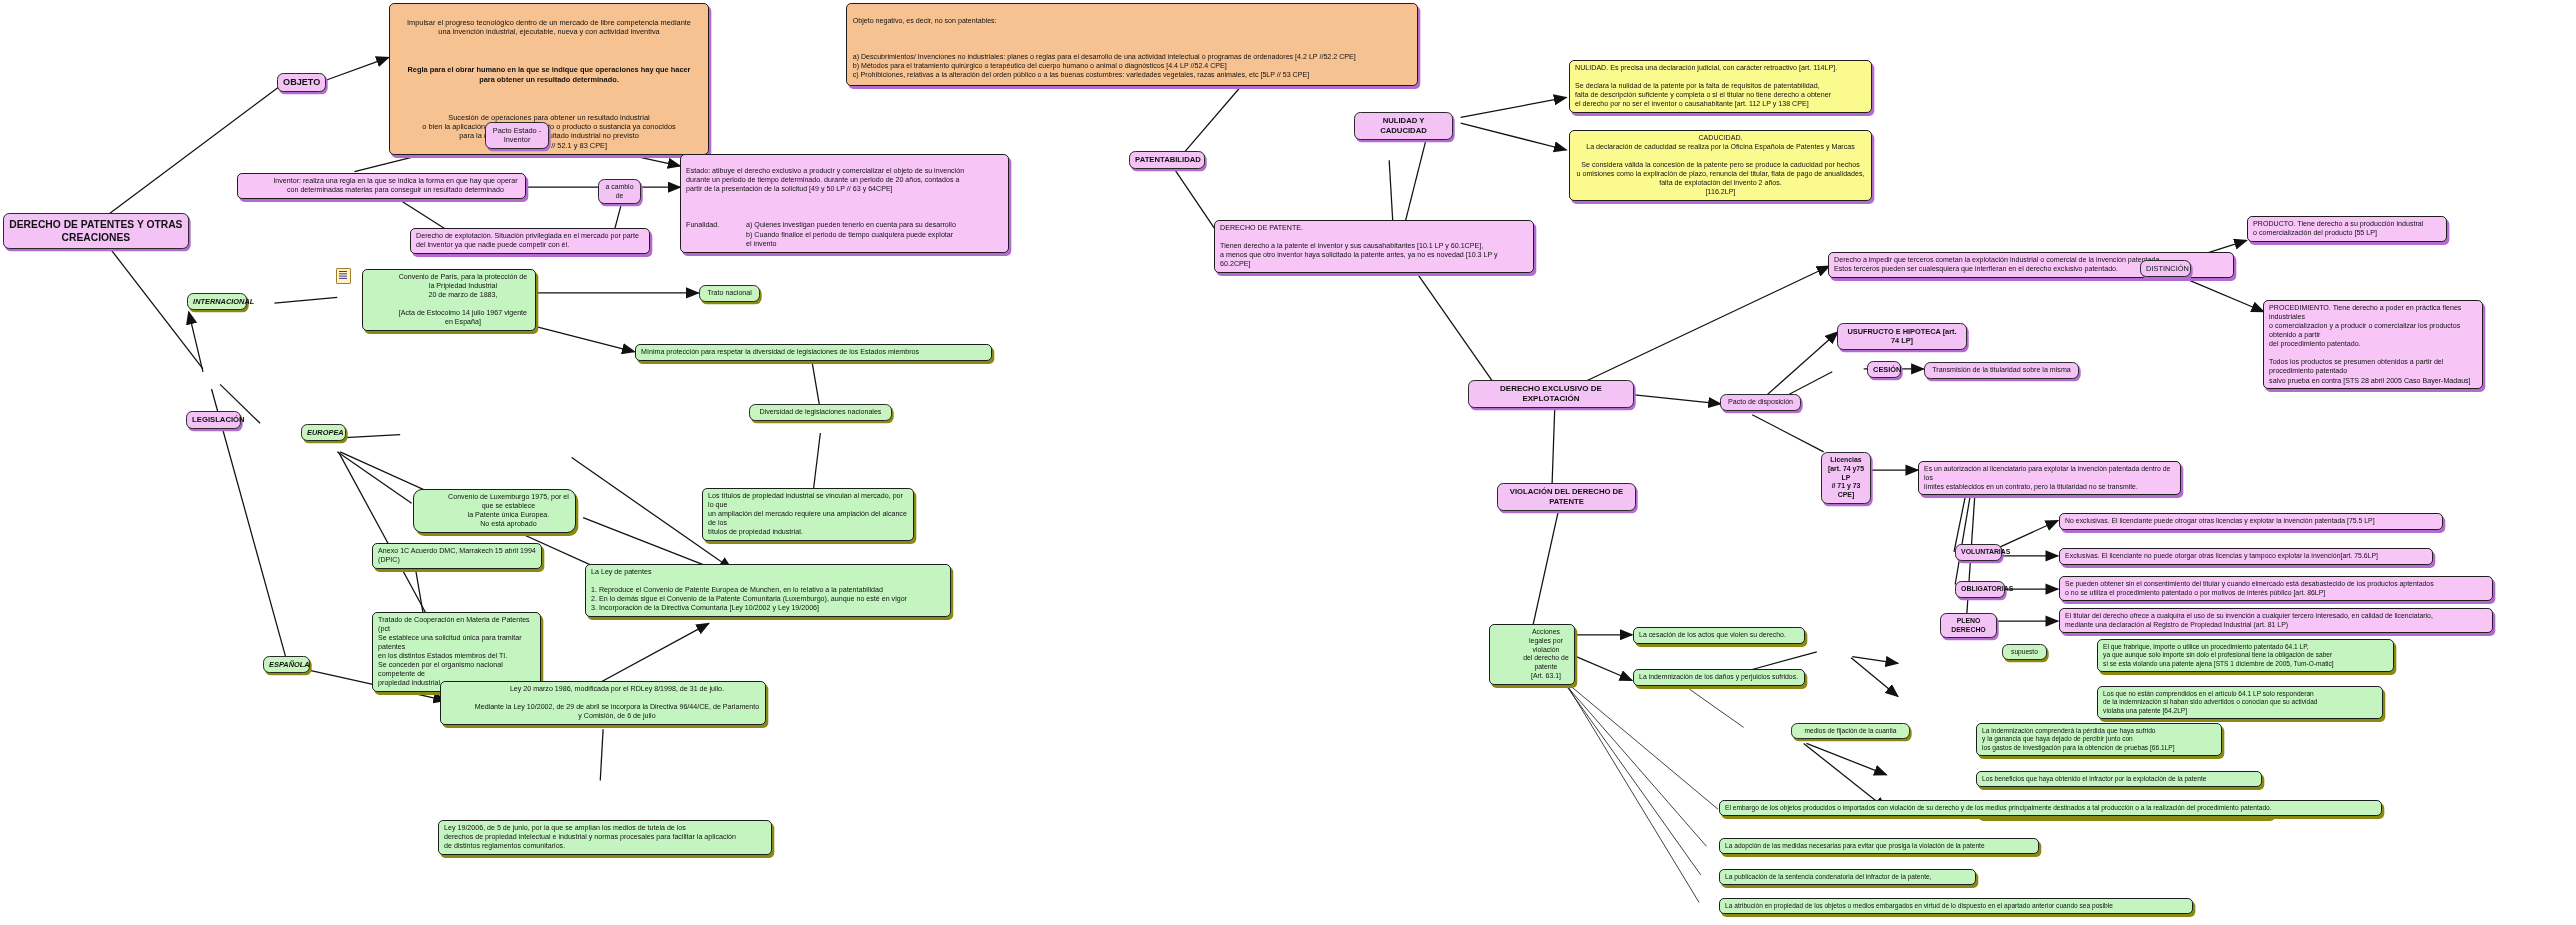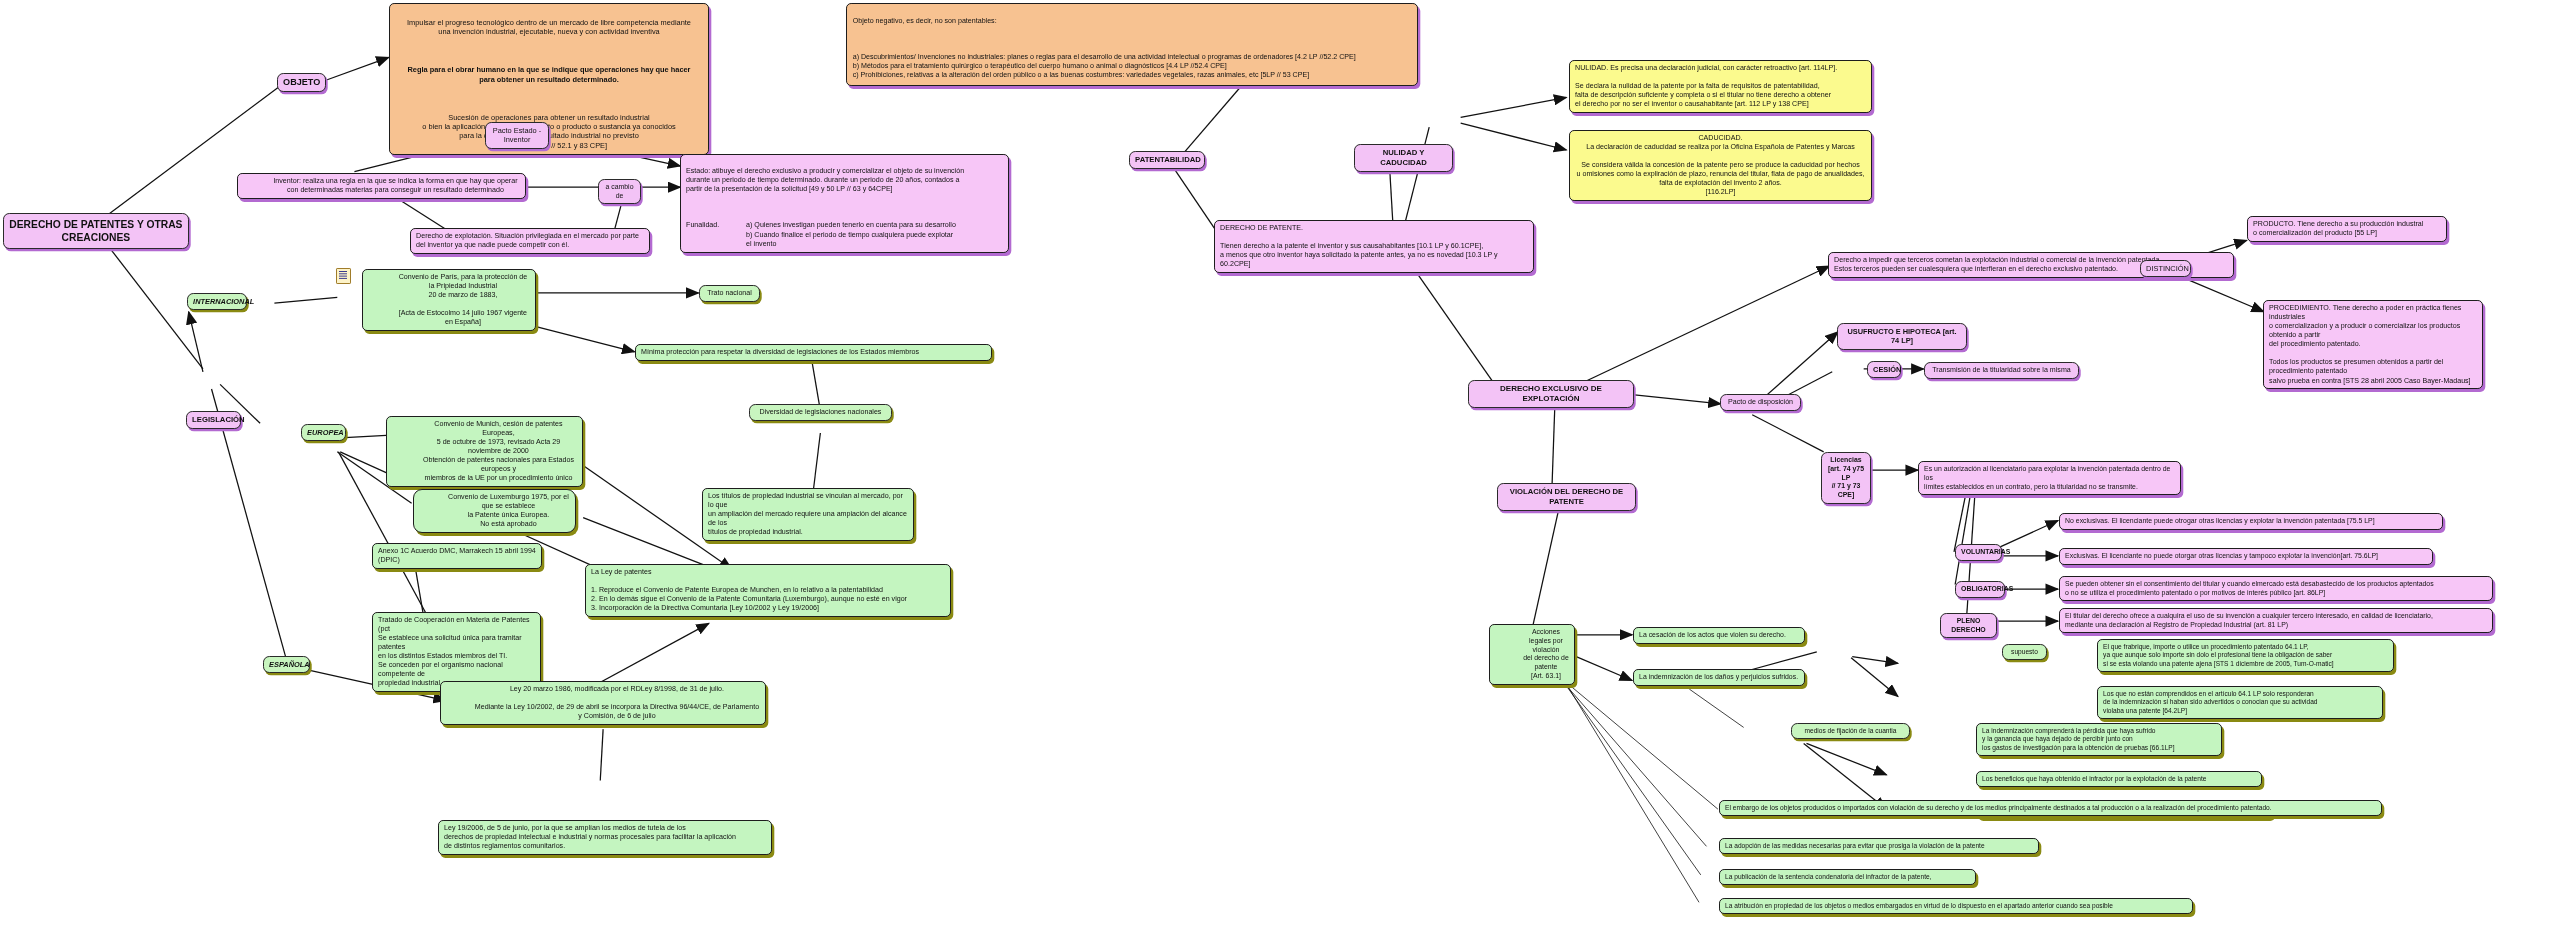--- a/index.html
+++ b/index.html
@@ -254,21 +254,21 @@
   <div class="node orange lft" style="left:846px; top:2.9px; width:572px; font-size:7.1px; padding:4px 5.7px;">
     <span>Objeto negativo, es decir, no son patentables:</span>
     <br><br>
     <span>a) Descubrimientos/ Invenciones no industriales: planes o reglas para el desarrollo de una actividad intelectual o programas de ordenadores [4.2 LP //52.2 CPE]
 b) Métodos para el tratamiento quirúrgico o terapéutico del cuerpo humano o animal o diagnósticos [4.4 LP //52.4 CPE]
 c) Prohibiciones, relativas a la alteración del orden público o a las buenas costumbres: variedades vegetales, razas animales, etc [5LP  // 53 CPE]</span>
   </div>
 
   <div class="node pink-term" style="left:1129px; top:151px; width:76px; font-size:7.7px;">PATENTABILIDAD</div>
 
-  <div class="node pink-term" style="left:1354px; top:112px; width:99px; font-size:7.7px;margin-top:32px;">NULIDAD Y CADUCIDAD</div>
+  <div class="node pink-term" style="left:1354px; top:112px; width:99px; font-size:7.7px;">NULIDAD Y CADUCIDAD</div>
 
   <div class="node yellow lft" style="left:1569px; top:60px; width:303px; font-size:7.1px;">NULIDAD. Es precisa una declaración judicial, con carácter retroactivo [art. 114LP].
 
 Se declara la nulidad de la patente por la falta de requisitos de patentabilidad,
 falta de descripción suficiente y completa o si el titular no tiene derecho a obtener
 el derecho por no ser el inventor o causahabitante [art. 112 LP y 138 CPE]</div>
 
   <div class="node yellow lft" style="left:1569px; top:130px; width:303px; font-size:7.1px;text-align:center;">CADUCIDAD.
 La declaración de caducidad se realiza por la Oficina Española de Patentes y Marcas
 
@@ -309,24 +309,20 @@
 20 de marzo de 1883,
 
 [Acta de Estocolmo 14 julio 1967 vigente en España]</div>
 
   <div class="note-icon" style="left:336px; top:268px;"></div>
 
   <div class="node green-term" style="left:699px; top:285px; width:61px; font-size:7.1px; font-weight:normal; font-style:normal;">Trato nacional</div>
 
   <div class="node green lft" style="left:635px; top:344px; width:357px; font-size:7.1px;">Mínima protección para respetar la diversidad de legislaciones de los Estados miembros</div>
 
-  <div class="node green ctr" style="left:386px; top:416px; width:197px; font-size:7.1px;">Convenio de Munich, cesión de patentes Europeas,
-5 de octubre de 1973, revisado Acta 29 noviembre de 2000
-Obtención de patentes nacionales para Estados europeos y
-miembros de la UE por un procedimiento único</div>
 
   <div class="node green-term" style="left:749px; top:404px; width:143px; font-size:7.1px; font-weight:normal; font-style:normal;">Diversidad de legislaciones nacionales</div>
 
   <div class="node green lft" style="left:702px; top:488px; width:212px; font-size:7.1px;">Los títulos de propiedad industrial se vinculan al mercado, por lo que
 un ampliación del mercado requiere una ampiación del alcance de los
 títulos de propiedad industrial.</div>
 
   <div class="node green ctr" style="left:413px; top:489px; width:163px; font-size:7.1px;border-radius:9px;">Convenio de Luxemburgo 1975, por el que se establece
 la Patente única Europea.
 No está aprobado</div>

